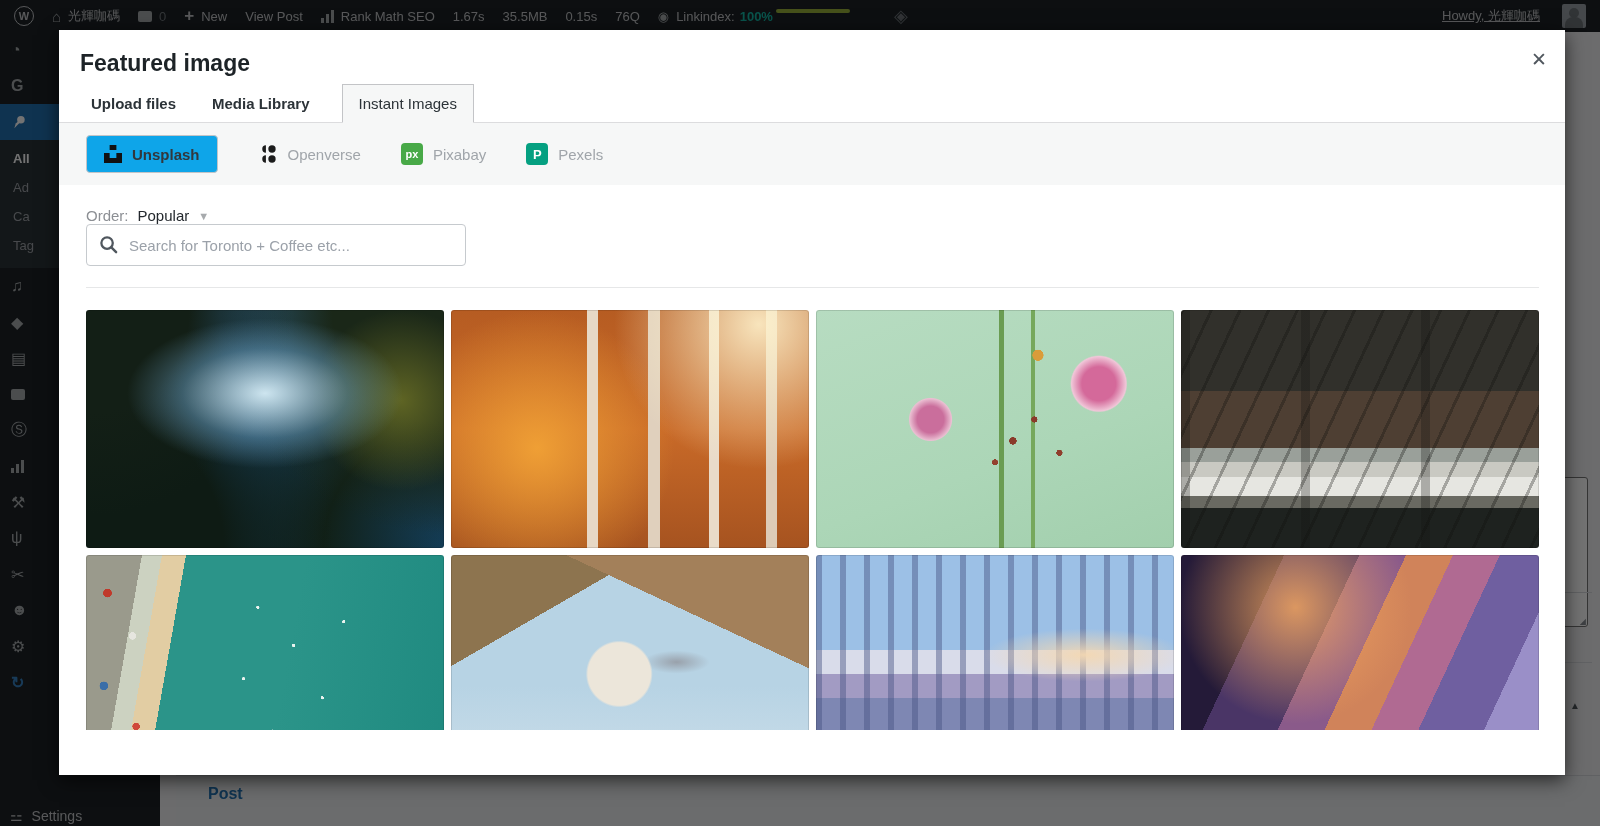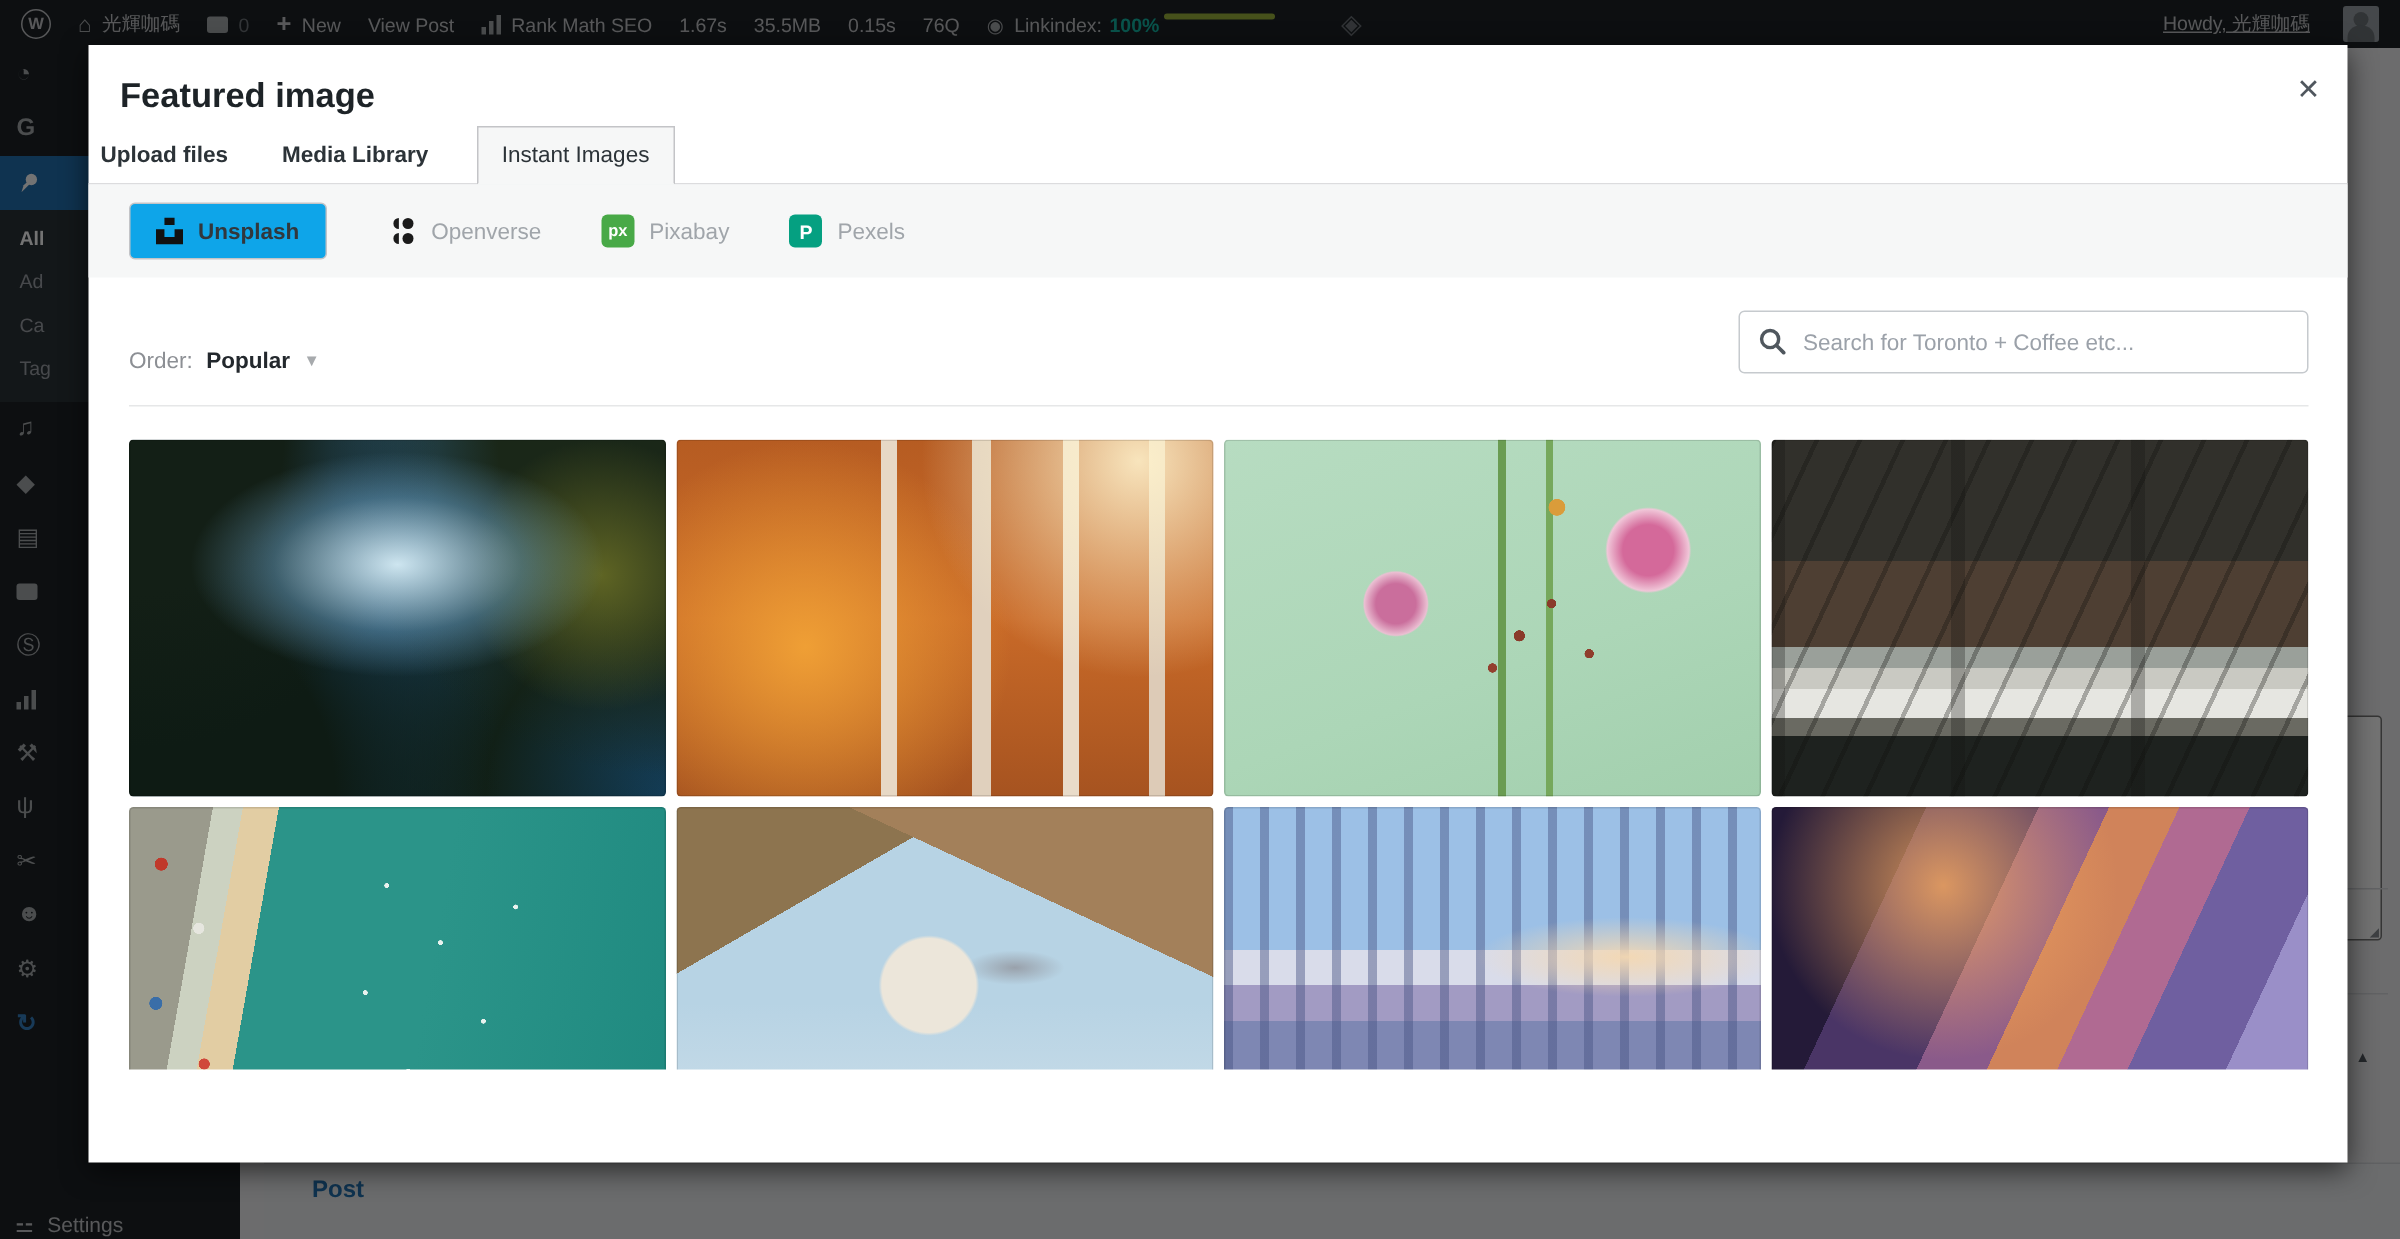--- a/index.html
+++ b/index.html
@@ -46,41 +46,41 @@
 
   
   .overlay { position:absolute; inset:0; background:rgba(0,0,0,0.55); z-index:10; }
 
   
   .modal { position:absolute; left:30px; top:30px; width:1506px; height:745px; background:#fff; z-index:20;
            box-shadow:0 5px 18px rgba(0,0,0,.65);margin-left:29px; }
   .modal-title { position:absolute; left:21px; top:20px; font-size:23px; font-weight:bold; color:#1d2327; }
   .modal-close { position:absolute; right:18px; top:18px; font-size:19px; color:#50575e; background:none; border:none; cursor:pointer; font-family:inherit; }
 
-  .tabbar { position:absolute; left:0; right:0; top:55px; height:38px; padding-left:4px;
+  .tabbar { position:absolute; left:0; right:0; top:55px; height:38px; padding-left:28px;
             display:flex; align-items:flex-end; border-bottom:1px solid #dcdcde; }
   .tab { font-size:15px; color:#2c3338; font-weight:bold; padding:10px 4px; margin-right:28px; cursor:pointer; }
   .tab.active { font-weight:normal; background:#f6f7f7; border:1px solid #c3c4c7; border-bottom:1px solid #f6f7f7;
                 margin-bottom:-1px; padding:10px 16px; }
 
   .provider-strip { position:absolute; left:0; right:0; top:93px; height:62px; background:#f6f7f7;
                     display:flex; align-items:center; padding-left:27px; gap:40px; }
   .provider { display:flex; align-items:center; gap:10px; font-size:15px; color:#a0a5aa; cursor:pointer; }
   .provider.selected { background:#0ea5e9; border:1px solid #c3c4c7; border-radius:4px; padding:9px 17px;
                        color:#32373c; font-weight:bold; }
   .badge { width:22px; height:22px; border-radius:4px; color:#fff; font-weight:bold;
            display:flex; align-items:center; justify-content:center; }
   .badge.px { font-size:11px; }
   .badge.pe { font-size:13px; }
 
   .modal-body { position:absolute; left:27px; right:26px; top:155px; bottom:62px; }
-  .controls { margin-top:22px; display:flex; justify-content:space-between; align-items:flex-end; }
+  .controls { margin-top:22px; display:flex; justify-content:space-between; align-items:flex-start;flex-direction:column; }
   .order { display:flex; align-items:center; gap:9px; font-size:15px; cursor:pointer; }
   .order-label { color:#8c8f94; }
-  .order-value { color:#23282d; font-weight:bold; }
+  .order-value { color:#23282d; font-weight:normal; }
   .caret { color:#a7aaad; font-size:11px; }
   .searchbox { position:relative; }
   .searchbox input { width:380px; height:42px; border:1px solid #c6cace; border-radius:4px;
                      padding:0 12px 0 42px; font-size:15px; color:#32373c; font-family:inherit; outline:none; }
   .searchbox input::placeholder { color:#9ba1a9; }
   .search-icon { position:absolute; left:13px; top:11px; }
 
   .divider { border-top:1px solid #e6e7e8; margin-top:21px; }
 
   .grid { margin-top:22px; height:420px; overflow:hidden; display:grid;

